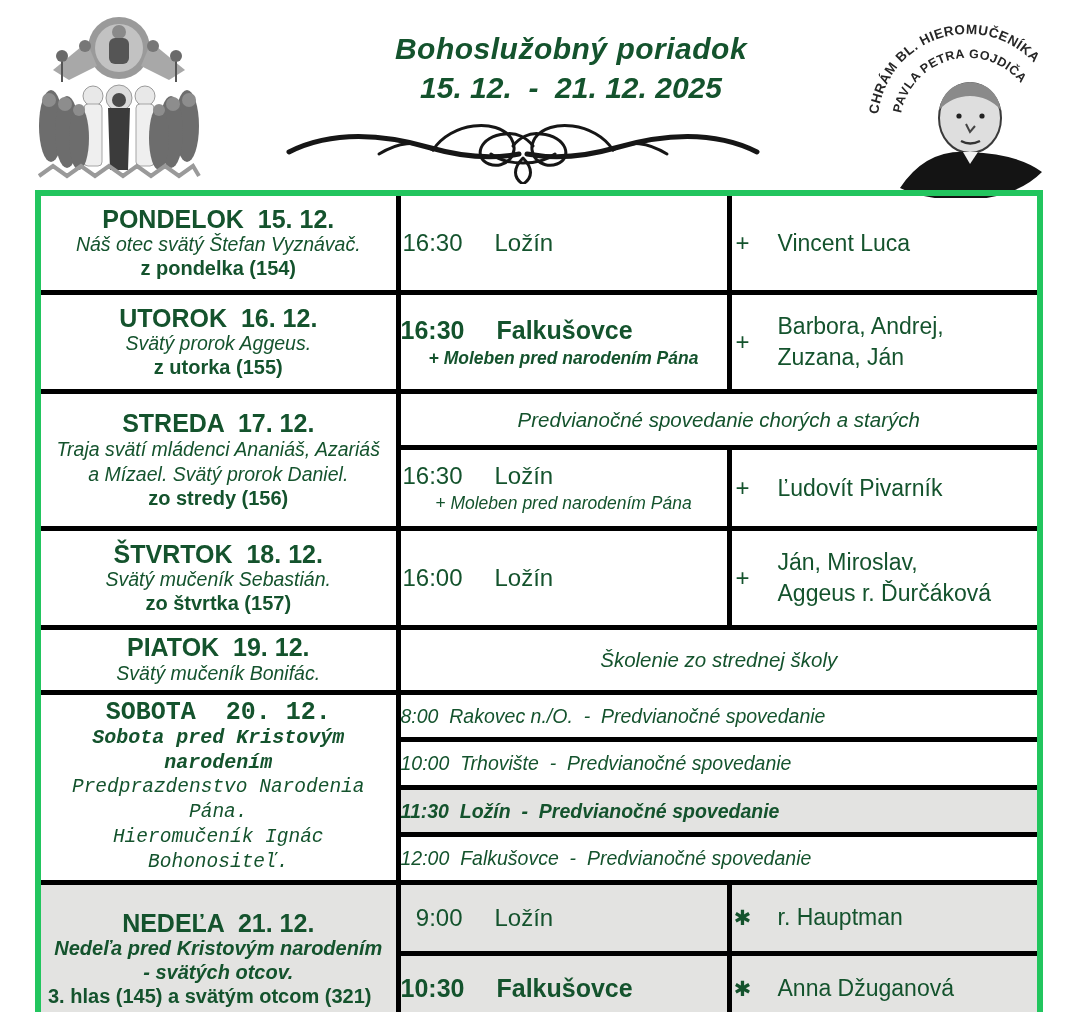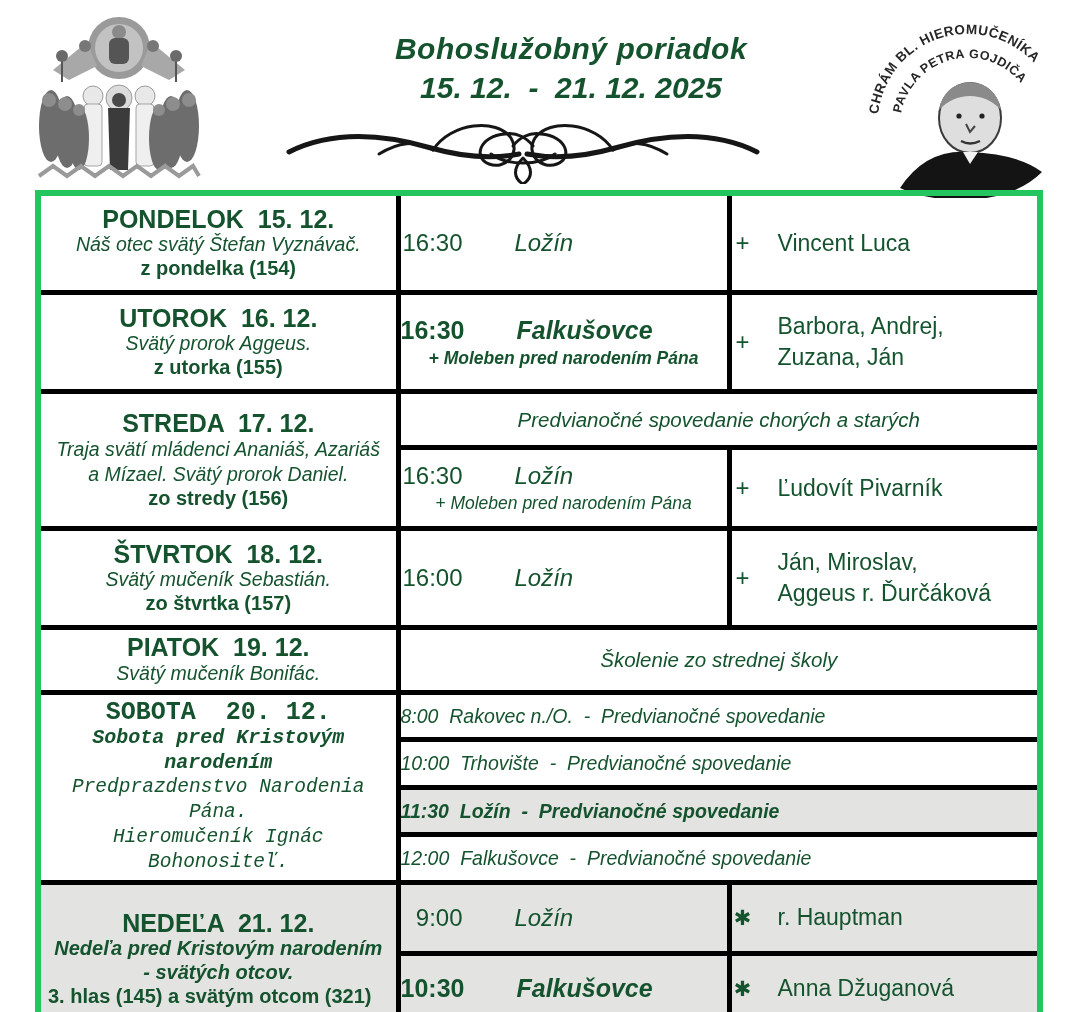--- a/index.html
+++ b/index.html
@@ -30,21 +30,21 @@
              height:100%;box-sizing:border-box;padding:7px 4px;}
   .day-title{font-size:25px;font-weight:bold;line-height:1.05;white-space:pre-wrap;}
   .feast{font-size:19.5px;font-style:italic;line-height:1.28;}
   .rubric{font-size:20px;font-weight:bold;}
   .sub-bi{font-size:20px;font-weight:bold;font-style:italic;line-height:1.22;}
   .rubric-left{font-size:20px;font-weight:bold;align-self:stretch;text-align:left;padding-left:3px;}
 
   .svc-cell{padding:3px 4px 3px 18px;}
   .svc{font-size:24px;}
   .svc .svc-time{display:inline-block;min-width:62px;text-align:right;white-space:pre;}
-  .svc .svc-place{margin-left:52px;font-style:italic;}
+  .svc .svc-place{margin-left:32px;}
   .svc.bold{font-weight:bold;font-size:25px;}
   .svc-note{font-size:17.5px;font-style:italic;text-align:center;margin-top:3px;}
   .svc-note.bold{font-weight:bold;}
 
   .int-cell{padding-left:24px;}
   .int-wrap{display:flex;align-items:center;gap:24px;}
   .int-symbol{font-size:24px;width:22px;text-align:center;flex:0 0 auto;}
   .int-symbol.star{font-family:"DejaVu Sans",sans-serif;font-size:21px;}
   .int-names{font-size:23px;line-height:1.34;}
 

